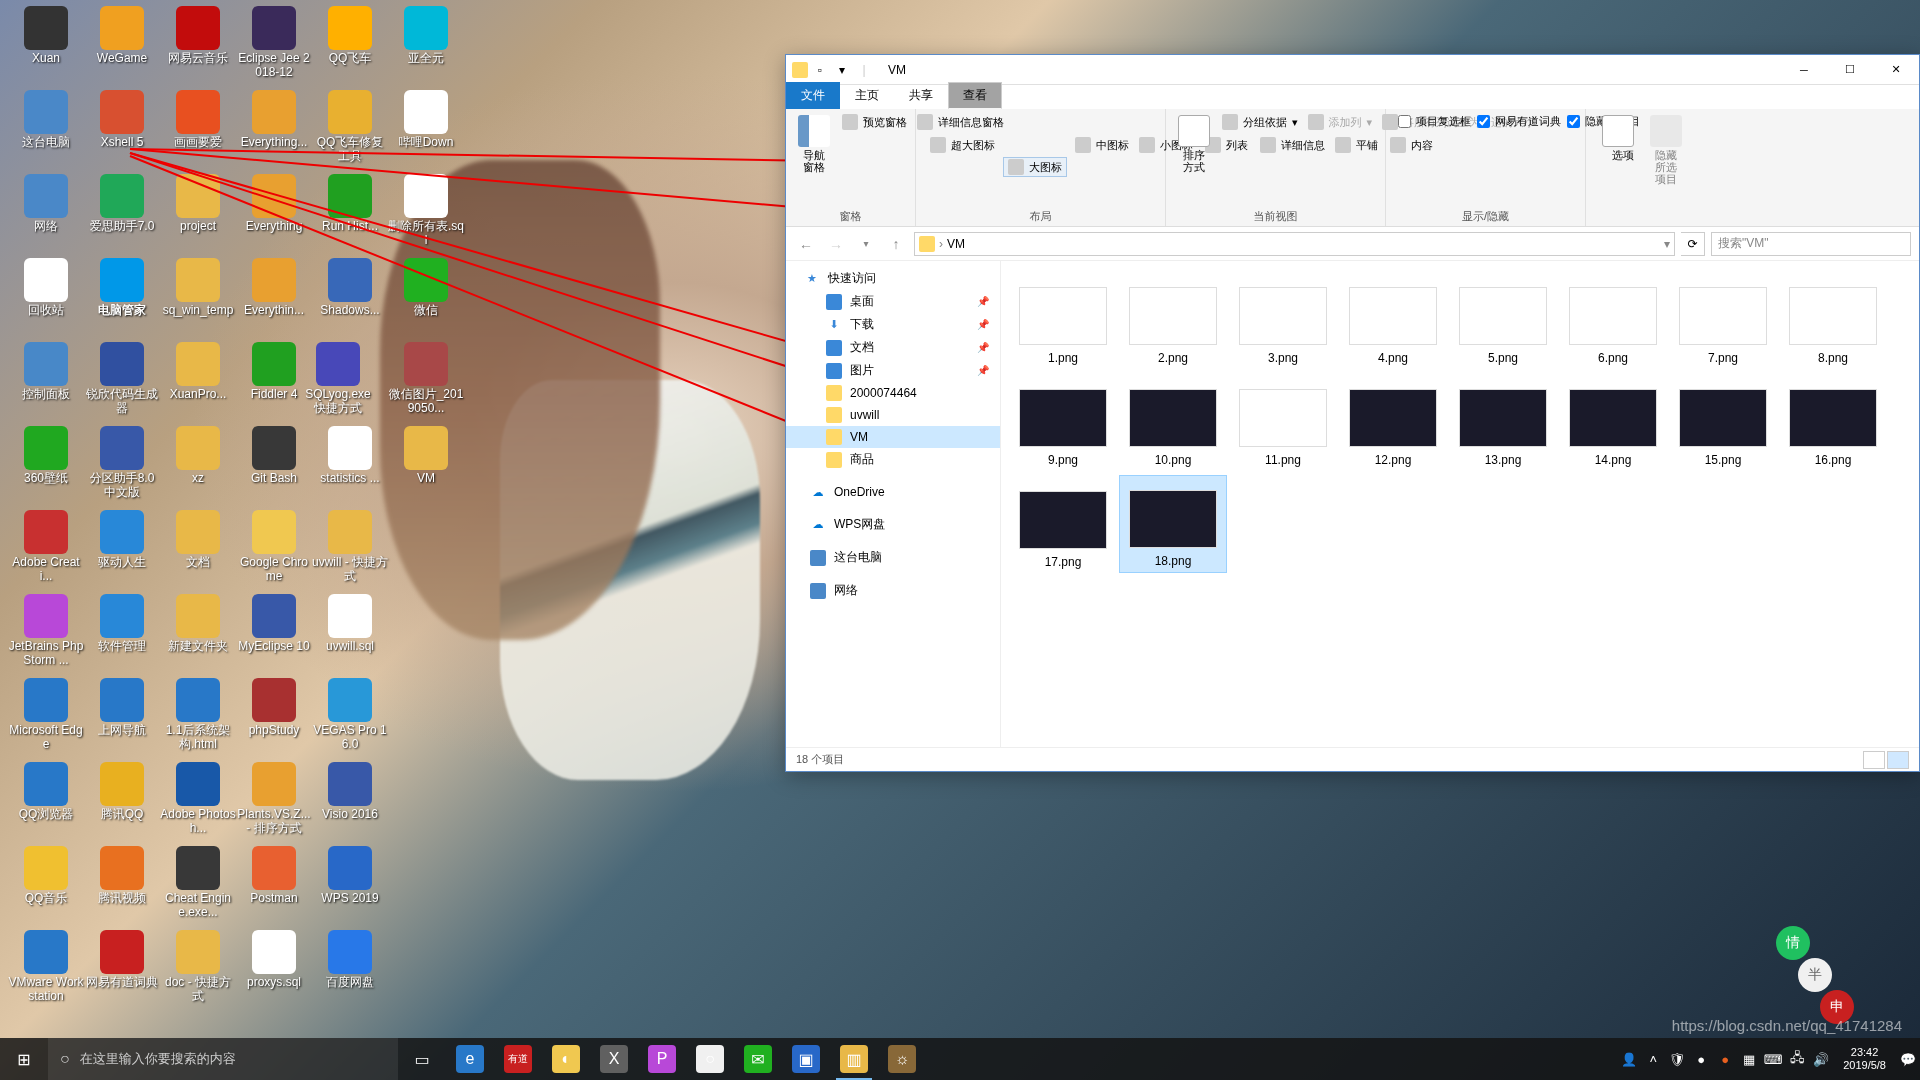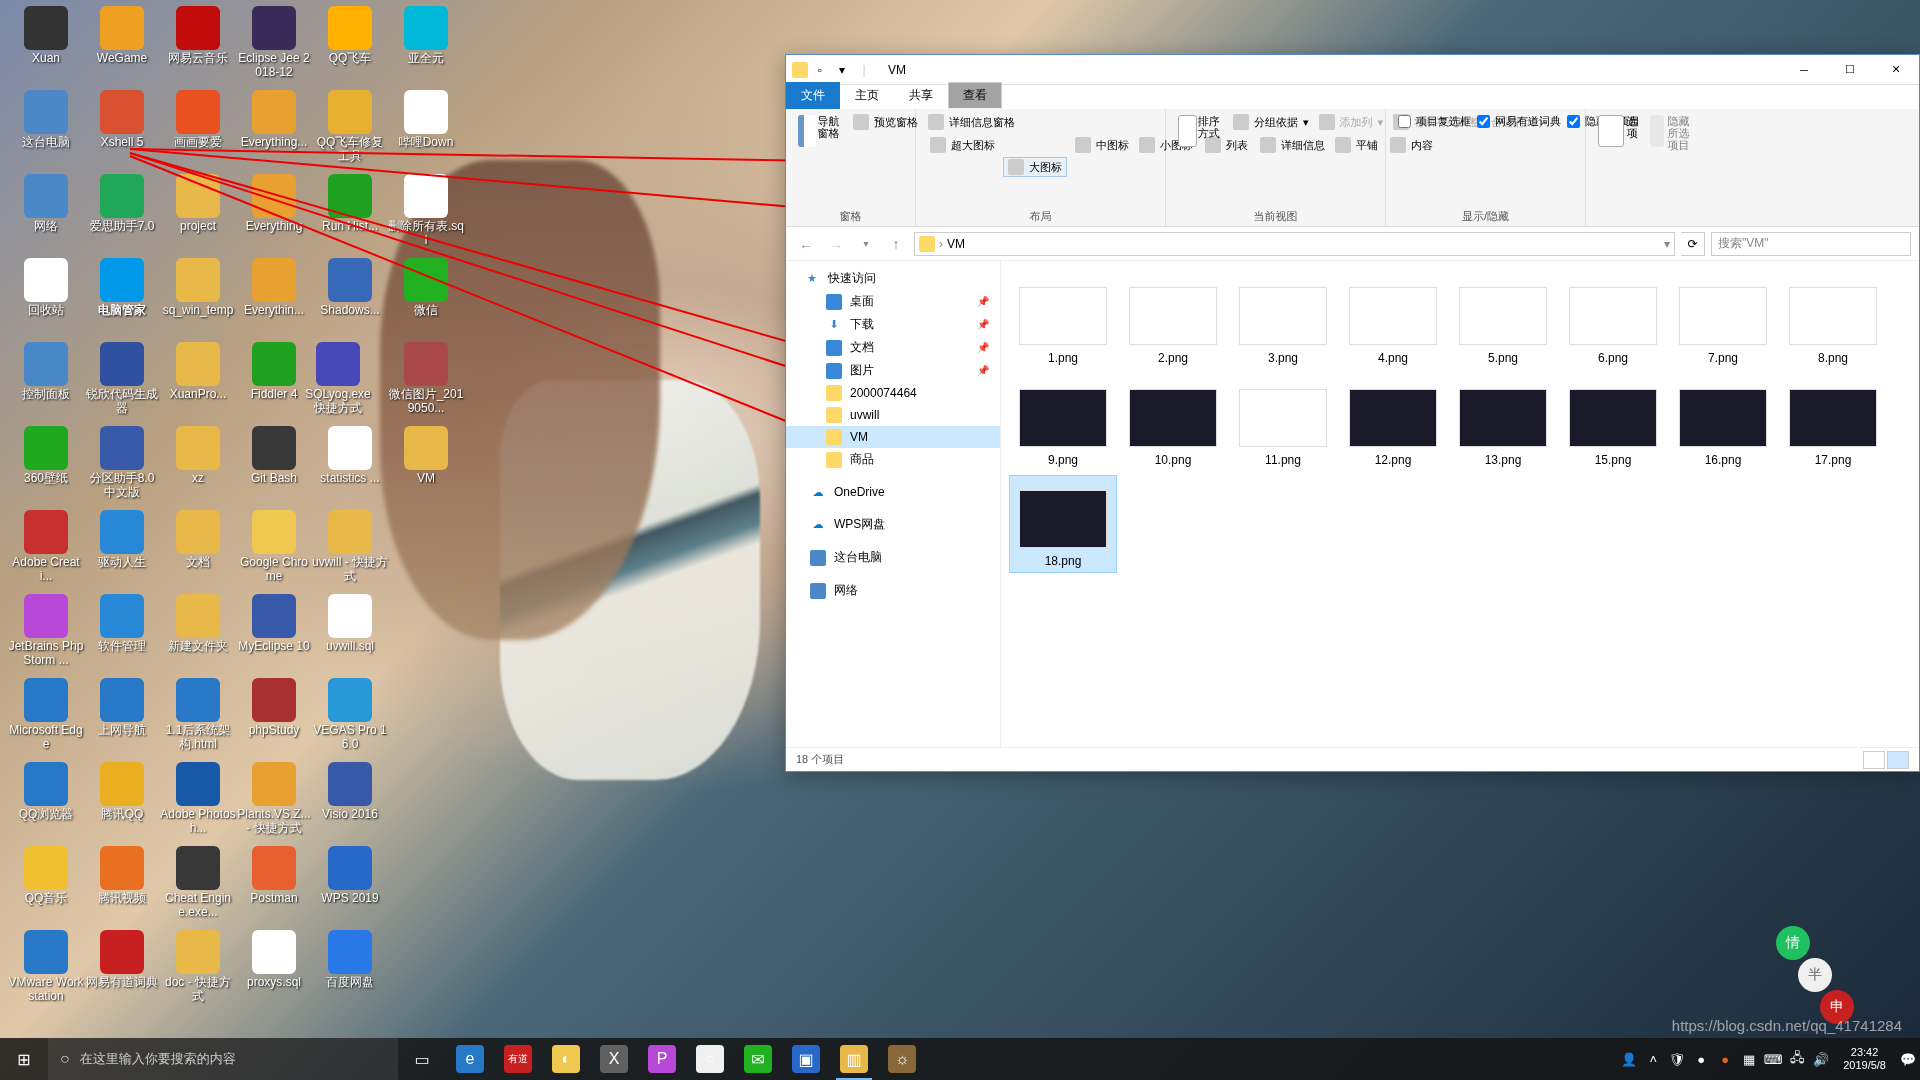--- a/index.html
+++ b/index.html
@@ -30,21 +30,21 @@
 
 .ex-tabs { height: 24px; background: #fff; display: flex; align-items: flex-end; font-size: 12px; }
 .ex-tab { padding: 4px 14px; border: 1px solid transparent; cursor:pointer; }
 .ex-tab.file { background: #1979ca; color: #fff; }
 .ex-tab.active { border: 1px solid #ccc; border-bottom: 1px solid #f5f5f5; background:#a3a3a3; }
 
 .ex-ribbon { height: 118px; background: #f5f5f5; border-bottom: 1px solid #ddd; display: flex; font-size: 12px; }
 .rgrp { border-right: 1px solid #e0e0e0; padding: 4px 10px 2px; display:flex; flex-direction:column; }
 .rgrp .body { flex:1; display:flex; align-items:flex-start; gap:6px; }
 .rgrp .glabel { text-align:center; font-size:11px; color:#555; padding-top:2px; }
-.rbtn-lg { display:flex; flex-direction:row; align-items:flex-start; width:52px; cursor:pointer; padding:2px; }
+.rbtn-lg { display:flex; flex-direction:column; align-items:flex-end; width:52px; cursor:pointer; padding:2px; }
 .rbtn-lg .ric { width:32px; height:32px; background:#ddd; margin-bottom:2px; border-radius:3px; }
 .rbtn-lg span { font-size:11px; text-align:center; line-height:1.1; }
 .rcol { display:flex; flex-direction:row; gap:2px; }
 .ritem { display:flex; align-items:center; gap:5px; font-size:11px; white-space:nowrap; cursor:pointer; padding:1px 4px; }
 .ritem.sel { border:1px solid #a8c8e8; background:#e8f0f8;margin-top:44px; }
 .ritem .ric-sm { width:16px; height:16px; background:#ccc; border-radius:2px; display:inline-flex; align-items:center; justify-content:center; font-size:10px; }
 .rchk { display:flex; align-items:center; gap:5px; font-size:11px; white-space:nowrap; padding:1px 2px; }
 .rchk input { width:13px; height:13px; }
 
 .ex-addr { height: 34px; display:flex; align-items:center; gap:6px; padding: 4px 8px; border-bottom:1px solid #eee; }
@@ -309,21 +309,21 @@
     <div class="dicon" style="left: 84px; top: 762px;">
       <div class="ico" style="background:#e8b020"></div>
       <div class="lbl">腾讯QQ</div>
     </div>
     <div class="dicon" style="left: 160px; top: 762px;">
       <div class="ico" style="background:#1858a8"></div>
       <div class="lbl">Adobe Photosh...</div>
     </div>
     <div class="dicon" style="left: 236px; top: 762px;">
       <div class="ico" style="background:#e8a030"></div>
-      <div class="lbl">Plants.VS.Z... - 快捷方式</div>
+      <div class="lbl">Plants.VS.Z... - 排序方式</div>
     </div>
     <div class="dicon" style="left: 312px; top: 762px;">
       <div class="ico" style="background:#3858a8"></div>
       <div class="lbl">Visio 2016</div>
     </div>
     <div class="dicon" style="left: 8px; top: 846px;">
       <div class="ico" style="background:#f0c030"></div>
       <div class="lbl">QQ音乐</div>
     </div>
     <div class="dicon" style="left: 84px; top: 846px;">
@@ -637,20 +637,24 @@
         <div class="fitem">
           <div class="thumb dark"></div>
           <div class="fn">12.png</div>
         </div>
         <div class="fitem">
           <div class="thumb dark"></div>
           <div class="fn">13.png</div>
         </div>
         <div class="fitem">
           <div class="thumb dark"></div>
+          <div class="fn">14.png</div>
+        </div>
+        <div class="fitem">
+          <div class="thumb dark"></div>
           <div class="fn">15.png</div>
         </div>
         <div class="fitem">
           <div class="thumb dark"></div>
           <div class="fn">16.png</div>
         </div>
         <div class="fitem">
           <div class="thumb dark"></div>
           <div class="fn">17.png</div>
         </div>

